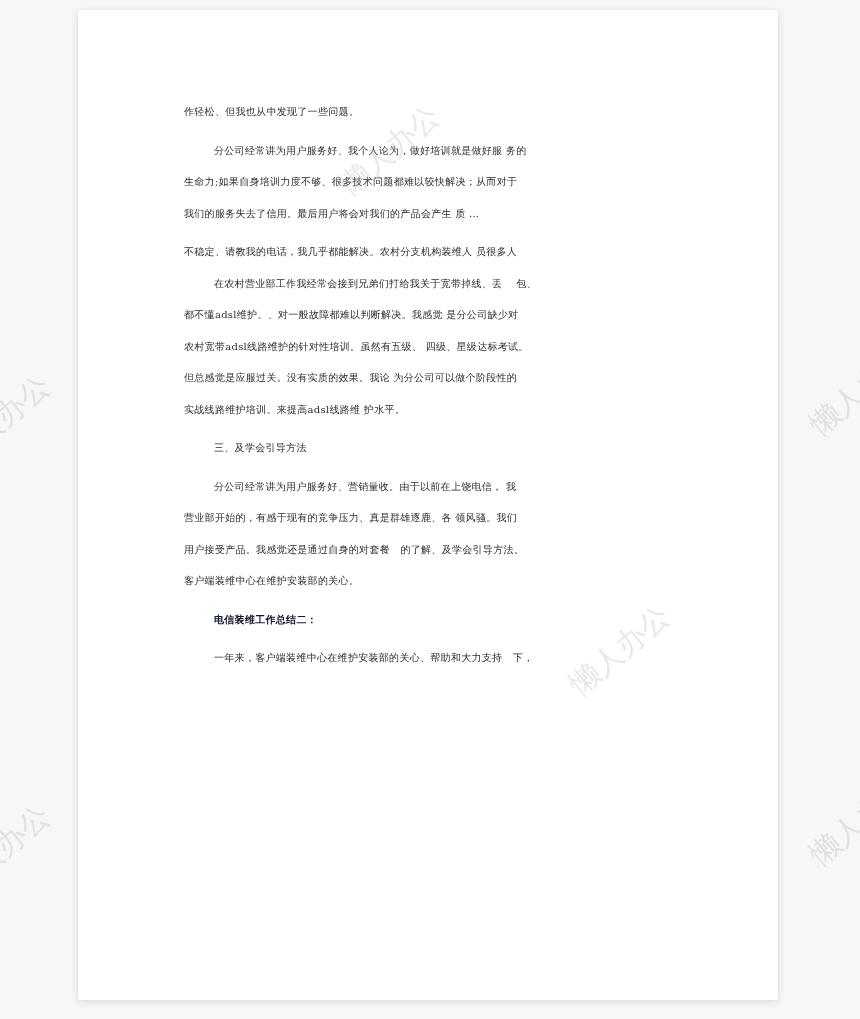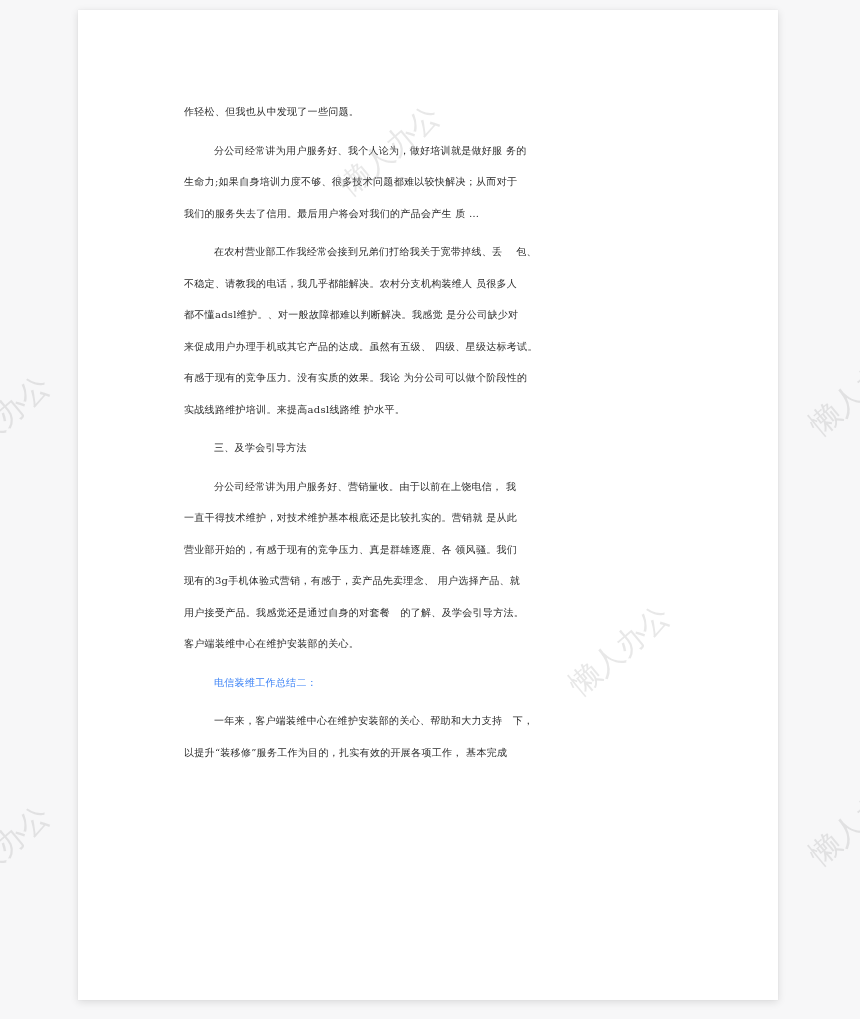--- a/index.html
+++ b/index.html
@@ -40,21 +40,22 @@
     white-space: pre;
     letter-spacing: 0.3px;
   }
   .gap {
     height: 7px;
   }
   .indent {
     padding-left: 30px;
   }
   .heading-red {
-    color: #3b82f6;
+    color: #0f172a;
+    font-weight: bold;
   }
   .watermark {
     position: absolute;
     color: rgba(150,150,150,0.22);
     font-size: 30px;
     font-family: "DejaVu Sans", "Liberation Sans", sans-serif;
     transform: rotate(-40deg);
     white-space: nowrap;
     pointer-events: none;
   }
@@ -72,52 +73,49 @@
       <div class="gap"></div>
 
       <div>
         <div class="line indent">分公司经常讲为用户服务好、我个人论为，做好培训就是做好服 务的</div>
         <div class="line">生命力;如果自身培训力度不够、很多技术问题都难以较快解决；从而对于</div>
         <div class="line">我们的服务失去了信用。最后用户将会对我们的产品会产生 质 …</div>
       </div>
       <div class="gap"></div>
 
       <div>
+        <div class="line">不稳定、请教我的电话，我几乎都能解决。农村分支机构装维人 员很多人</div>
         <div class="line indent">在农村营业部工作我经常会接到兄弟们打给我关于宽带掉线、丢    包、</div>
-        <div class="line">不稳定、请教我的电话，我几乎都能解决。农村分支机构装维人 员很多人</div>
         <div class="line">都不懂adsl维护。、对一般故障都难以判断解决。我感觉 是分公司缺少对</div>
-        <div class="line">来促成用户办理手机或其它产品的达成。虽然有五级、 四级、星级达标考试。</div>
-        <div class="line">有感于现有的竞争压力。没有实质的效果。我论 为分公司可以做个阶段性的</div>
+        <div class="line">农村宽带adsl线路维护的针对性培训。虽然有五级、 四级、星级达标考试。</div>
+        <div class="line">但总感觉是应服过关。没有实质的效果。我论 为分公司可以做个阶段性的</div>
         <div class="line">实战线路维护培训。来提高adsl线路维 护水平。</div>
       </div>
       <div class="gap"></div>
 
       <div>
         <div class="line indent">三、及学会引导方法</div>
       </div>
       <div class="gap"></div>
 
       <div>
         <div class="line indent">分公司经常讲为用户服务好、营销量收。由于以前在上饶电信， 我</div>
-        <div class="line">一直干得技术维护，对技术维护基本根底还是比较扎实的。营销就 是从此</div>
         <div class="line">营业部开始的，有感于现有的竞争压力、真是群雄逐鹿、各 领风骚。我们</div>
-        <div class="line">现有的3g手机体验式营销，有感于，卖产品先卖理念、 用户选择产品、就</div>
         <div class="line">用户接受产品。我感觉还是通过自身的对套餐   的了解、及学会引导方法。</div>
         <div class="line">客户端装维中心在维护安装部的关心。</div>
       </div>
       <div class="gap"></div>
 
       <div>
         <div class="line indent heading-red">电信装维工作总结二：</div>
       </div>
       <div class="gap"></div>
 
       <div>
         <div class="line indent">一年来，客户端装维中心在维护安装部的关心、帮助和大力支持   下，</div>
-        <div class="line">以提升“装移修”服务工作为目的，扎实有效的开展各项工作， 基本完成</div>
       </div>
 
     </div>
   </div>
 
   <div class="watermark" style="left:330px;top:130px;">懒人办公</div>
   <div class="watermark" style="left:800px;top:370px;">懒人办公</div>
   <div class="watermark" style="left:-60px;top:400px;">懒人办公</div>
   <div class="watermark" style="left:560px;top:630px;">懒人办公</div>
   <div class="watermark" style="left:-60px;top:830px;">懒人办公</div>

